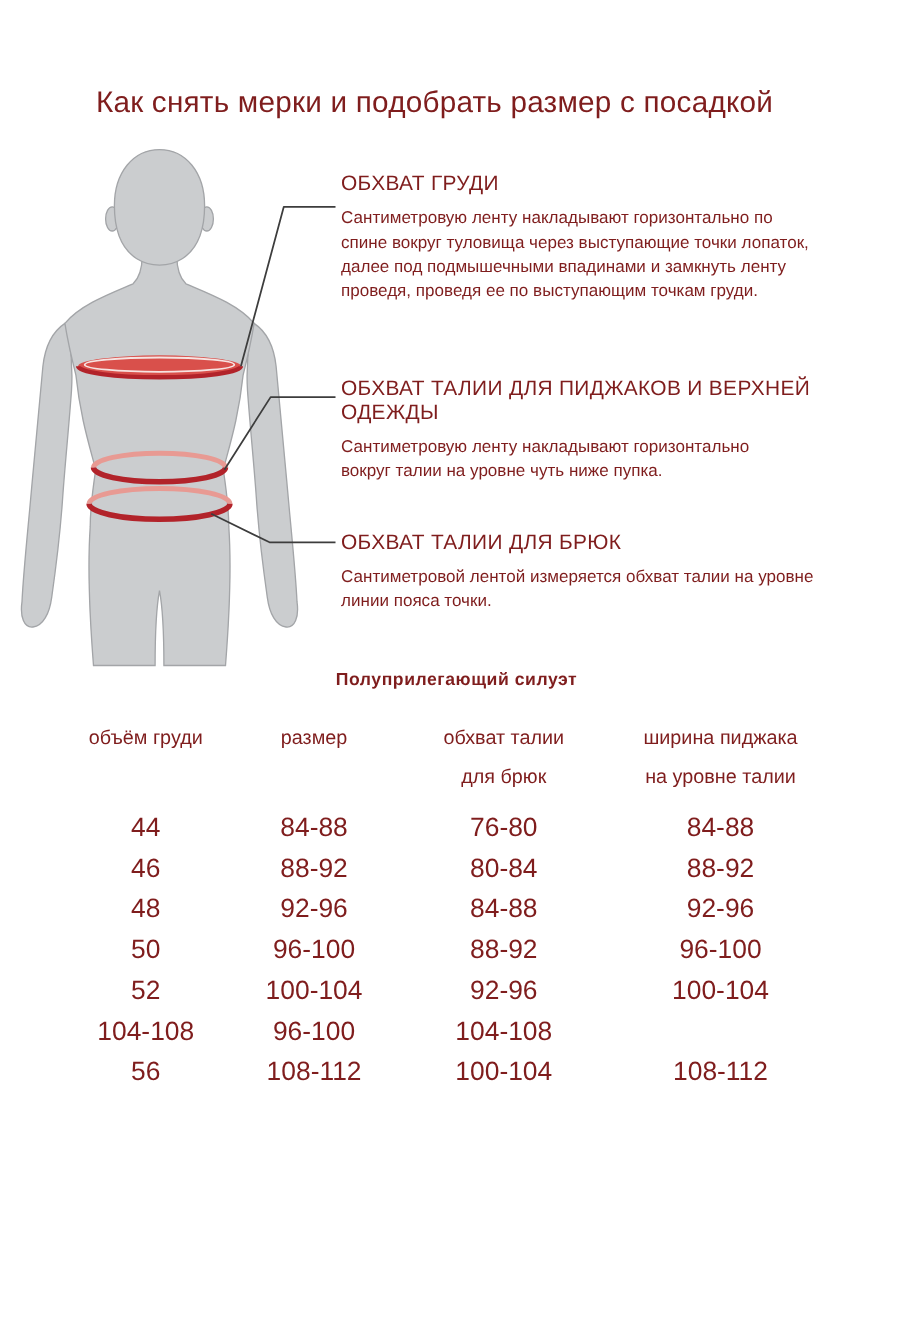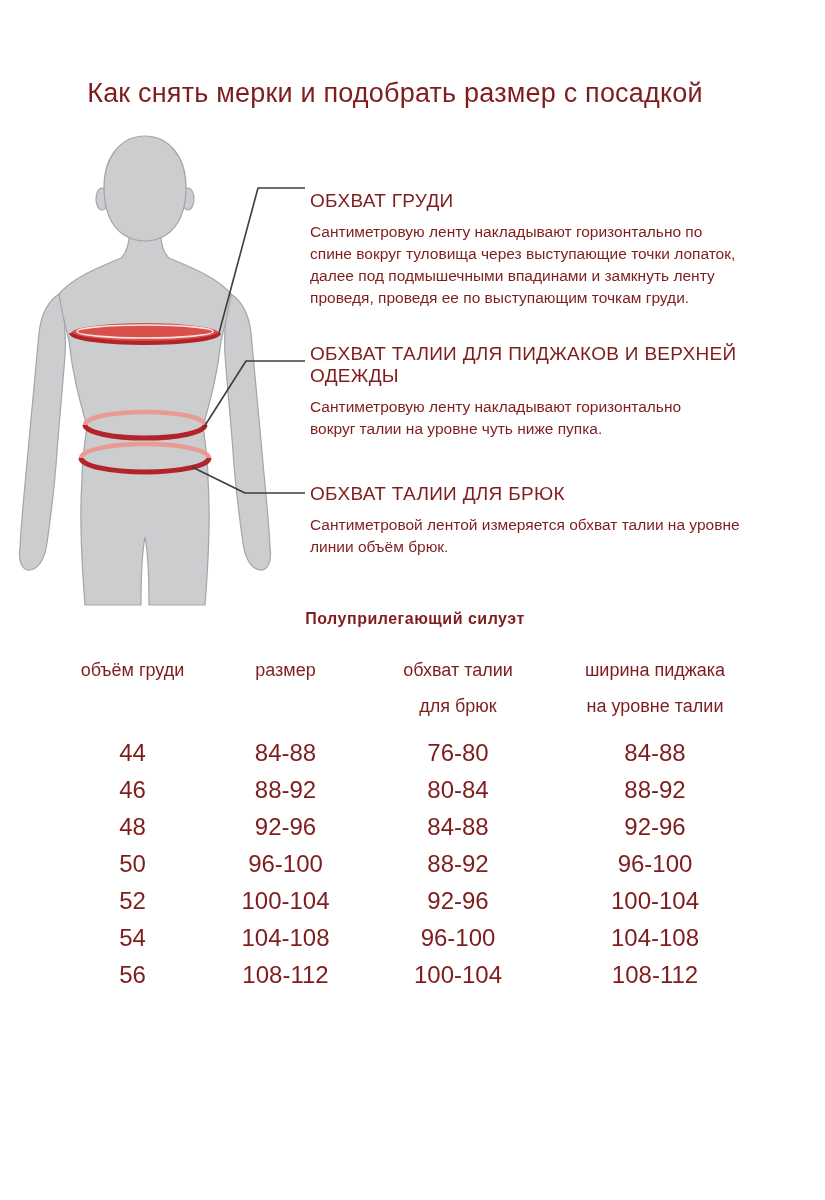--- a/index.html
+++ b/index.html
@@ -10,21 +10,21 @@
   .title{
     position:absolute;top:78px;left:0;width:790px;text-align:center;
     font-size:27px;font-weight:400;letter-spacing:0.2px;margin:0;
   }
   .figure-svg{position:absolute;left:0;top:127px;width:310px;height:480px;}
   .sil{fill:#cbcdcf;stroke:#a3a5a8;stroke-width:1.2;}
   .callout{fill:none;stroke:#3d3d3d;stroke-width:1.6;stroke-linejoin:round;}
   .sec{position:absolute;left:310px;width:470px;}
   .sec-heading{font-size:19px;line-height:22px;font-weight:400;letter-spacing:0.3px;margin:0;}
   .sec-body{margin-top:9px;font-size:15.5px;line-height:22px;}
-  .sec1{top:190px;}
+  .sec1{top:157px;}
   .sec2{top:343px;}
   .sec3{top:483px;}
   .table-title{
     position:absolute;top:610px;left:30px;width:770px;text-align:center;
     font-size:16px;font-weight:700;letter-spacing:0.5px;margin:0;
   }
   .size-table{position:absolute;left:60px;top:652px;width:700px;}
   .trow{display:grid;grid-template-columns:145px 161px 184px 210px;}
   .thead .trow{line-height:36px;font-size:18px;}
   .tbody{margin-top:10px;}
@@ -96,21 +96,21 @@
     <div class="sec-body">
       <div>Сантиметровую ленту накладывают горизонтально</div>
       <div>вокруг талии на уровне чуть ниже пупка.</div>
     </div>
   </div>
 
   <div class="sec sec3">
     <h2 class="sec-heading">ОБХВАТ ТАЛИИ ДЛЯ БРЮК</h2>
     <div class="sec-body">
       <div>Сантиметровой лентой измеряется обхват талии на уровне</div>
-      <div>линии объём брюк.</div>
+      <div>линии пояса точки.</div>
     </div>
   </div>
 
   <h2 class="table-title">Полуприлегающий силуэт</h2>
 
   <div class="size-table">
     <div class="thead">
       <div class="trow">
         <div class="tcell">объём груди</div>
         <div class="tcell">размер</div>
@@ -149,21 +149,20 @@
         <div class="tcell">88-92</div>
         <div class="tcell">96-100</div>
       </div>
       <div class="trow">
         <div class="tcell">52</div>
         <div class="tcell">100-104</div>
         <div class="tcell">92-96</div>
         <div class="tcell">100-104</div>
       </div>
       <div class="trow">
-        <div class="tcell">54</div>
         <div class="tcell">104-108</div>
         <div class="tcell">96-100</div>
         <div class="tcell">104-108</div>
       </div>
       <div class="trow">
         <div class="tcell">56</div>
         <div class="tcell">108-112</div>
         <div class="tcell">100-104</div>
         <div class="tcell">108-112</div>
       </div>

